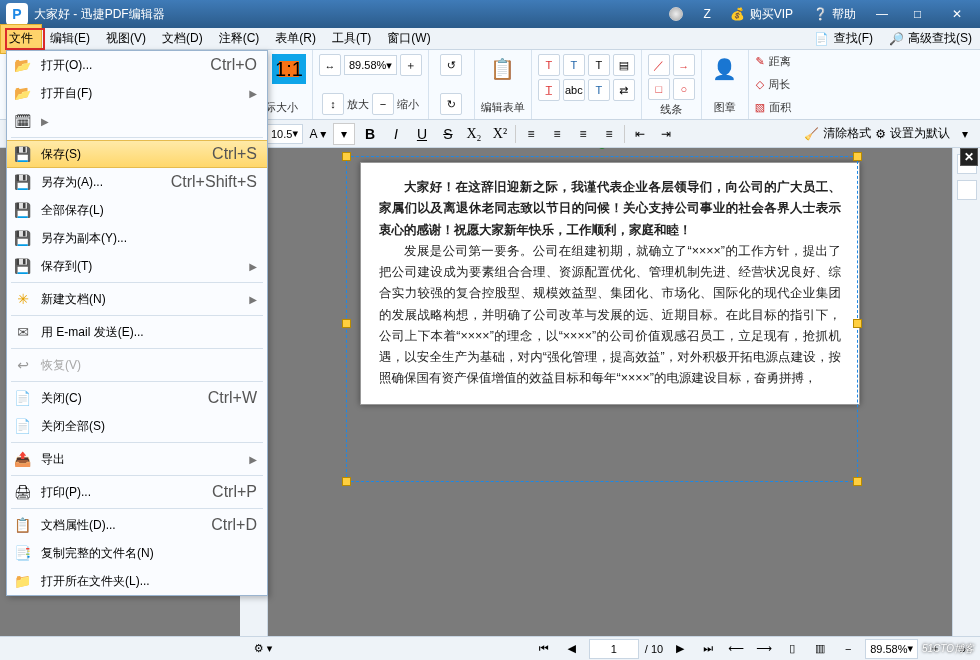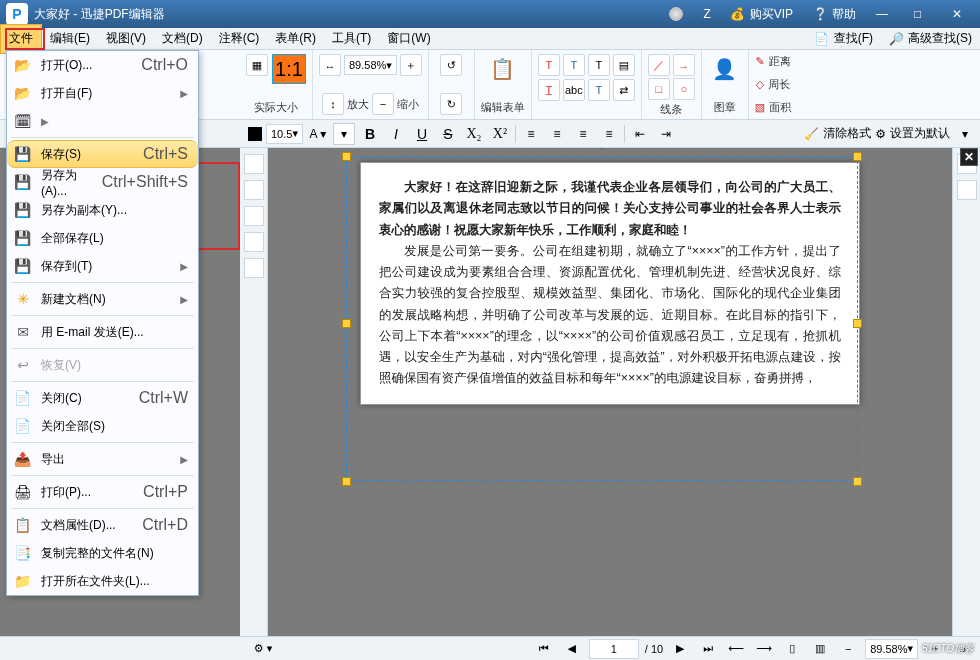--- a/index.html
+++ b/index.html
@@ -40,28 +40,28 @@
 .page { width:500px; background:#fff; box-shadow:0 0 6px rgba(0,0,0,0.4); border:1px solid #999; }
 .sel-frame { position:absolute; border:1px dashed #1e88e5; }
 .sel-frame .hdl { width:9px; height:9px; background:#ffcf3f; border:1px solid #b88a00; position:absolute; }
 .green-dot { width:10px; height:10px; border-radius:50%; background:#4caf50; border:1px solid #2e7d32; position:absolute; left:50%; top:-18px; transform:translateX(-50%); }
 .page-text { font-size:12.5px; line-height:1.7; padding:14px 18px; color:#222; text-align:justify; font-family: "SimSun","宋体",serif; }
 
 .statusbar { height:24px; background:#eef3f8; border-top:1px solid #c9d6e3; display:flex; align-items:center; font-size:11px; padding:0 6px; gap:6px; position:absolute; bottom:0; left:0; right:0; }
 .statusbar .sfill { flex:1; }
 
 
-.dropdown { position:absolute; left:6px; top:50px; width:193px; background:#fafcff; border:1px solid #9ab4cf; box-shadow:2px 2px 6px rgba(0,0,0,0.25); z-index:50; }
+.dropdown { position:absolute; left:6px; top:50px; width:262px; background:#fafcff; border:1px solid #9ab4cf; box-shadow:2px 2px 6px rgba(0,0,0,0.25); z-index:50; }
 .dd-item { height:28px; display:flex; align-items:center; font-size:12px; padding:0 10px 0 6px; gap:8px; cursor:pointer; border-top:1px solid transparent; border-bottom:1px solid transparent; }
 .dd-item .ic { width:20px; height:18px; display:flex; align-items:center; justify-content:center; }
 .dd-item .txt { flex:1; }
 .dd-item .sc { color:#555; font-size:16px; }
 .dd-item .arr { color:#777; font-size:10px; }
 .dd-sep { height:1px; background:#d5e0eb; margin:2px 4px; }
-.dd-item.hover { background:linear-gradient(#ffeaa8,#ffd76b); border-top:1px solid #e5bb4e; border-bottom:1px solid #e5bb4e;border-radius:8px; }
+.dd-item.hover { background:linear-gradient(#ffeaa8,#ffd76b); border-top:1px solid #e5bb4e; border-bottom:1px solid #e5bb4e; }
 .dd-item.disabled { color:#a8a8a8; }
 .red-box { position:absolute; border:2px solid #dc2b2b; pointer-events:none; }
 .red-arrow { position:absolute; pointer-events:none; }
 
 .ic-folder::before{content:"📂";font-size:14px;}
 .ic-save::before{content:"💾";font-size:14px;}
 .ic-saveall::before{content:"💾";font-size:14px;color:#2e7d32;}
 .ic-new::before{content:"✳";color:#e6a100;font-size:14px;}
 .ic-mail::before{content:"✉";font-size:14px;color:#555;}
 .ic-restore::before{content:"↩";font-size:14px;color:#999;}
@@ -107,21 +107,21 @@
   <div class="r-btn">📄 <span>查找(F)</span></div>
   <div class="r-btn">🔎 <span>高级查找(S)</span></div>
 </div>
 
 <div class="ribbon" style="height:70px;">
   <div class="ribbon-left"></div>
   <div class="ribbon-right">
     <div class="rgroup">
       <div style="display:flex; gap:4px;">
         <div class="smallbtn">▦</div>
-        <div class="bigic" style="border:1px solid #0ea5e9;background:#f97316;">1:1</div>
+        <div class="bigic" style="border:7px solid #0ea5e9;background:#f97316;">1:1</div>
       </div>
       <div class="lbl">实际大小</div>
     </div>
     <div class="rgroup">
       <div style="display:flex; gap:3px; align-items:center;">
         <div class="smallbtn">↔</div>
         <div class="zoom-sel"><span>89.58%</span> ▾</div>
         <div class="smallbtn">＋</div>
       </div>
       <div style="display:flex; gap:3px; align-items:center; margin-top:3px;">
@@ -293,26 +293,26 @@
       <span class="ic ic-save"></span>
       <span class="txt">保存(S)</span>
       <span class="sc">Ctrl+S</span>
     </div>
   <div class="dd-item">
       <span class="ic ic-save"></span>
       <span class="txt">另存为(A)...</span>
       <span class="sc">Ctrl+Shift+S</span>
     </div>
   <div class="dd-item">
+      <span class="ic ic-saveall"></span>
+      <span class="txt">全部保存(L)</span>
+    </div>
+  <div class="dd-item">
       <span class="ic ic-save"></span>
       <span class="txt">另存为副本(Y)...</span>
-    </div>
-  <div class="dd-item">
-      <span class="ic ic-saveall"></span>
-      <span class="txt">全部保存(L)</span>
     </div>
   <div class="dd-item">
       <span class="ic ic-save"></span>
       <span class="txt">保存到(T)</span>
       <span class="arr">▶</span>
     </div>
   <div class="dd-sep"></div>
   <div class="dd-item">
       <span class="ic ic-new"></span>
       <span class="txt">新建文档(N)</span>

